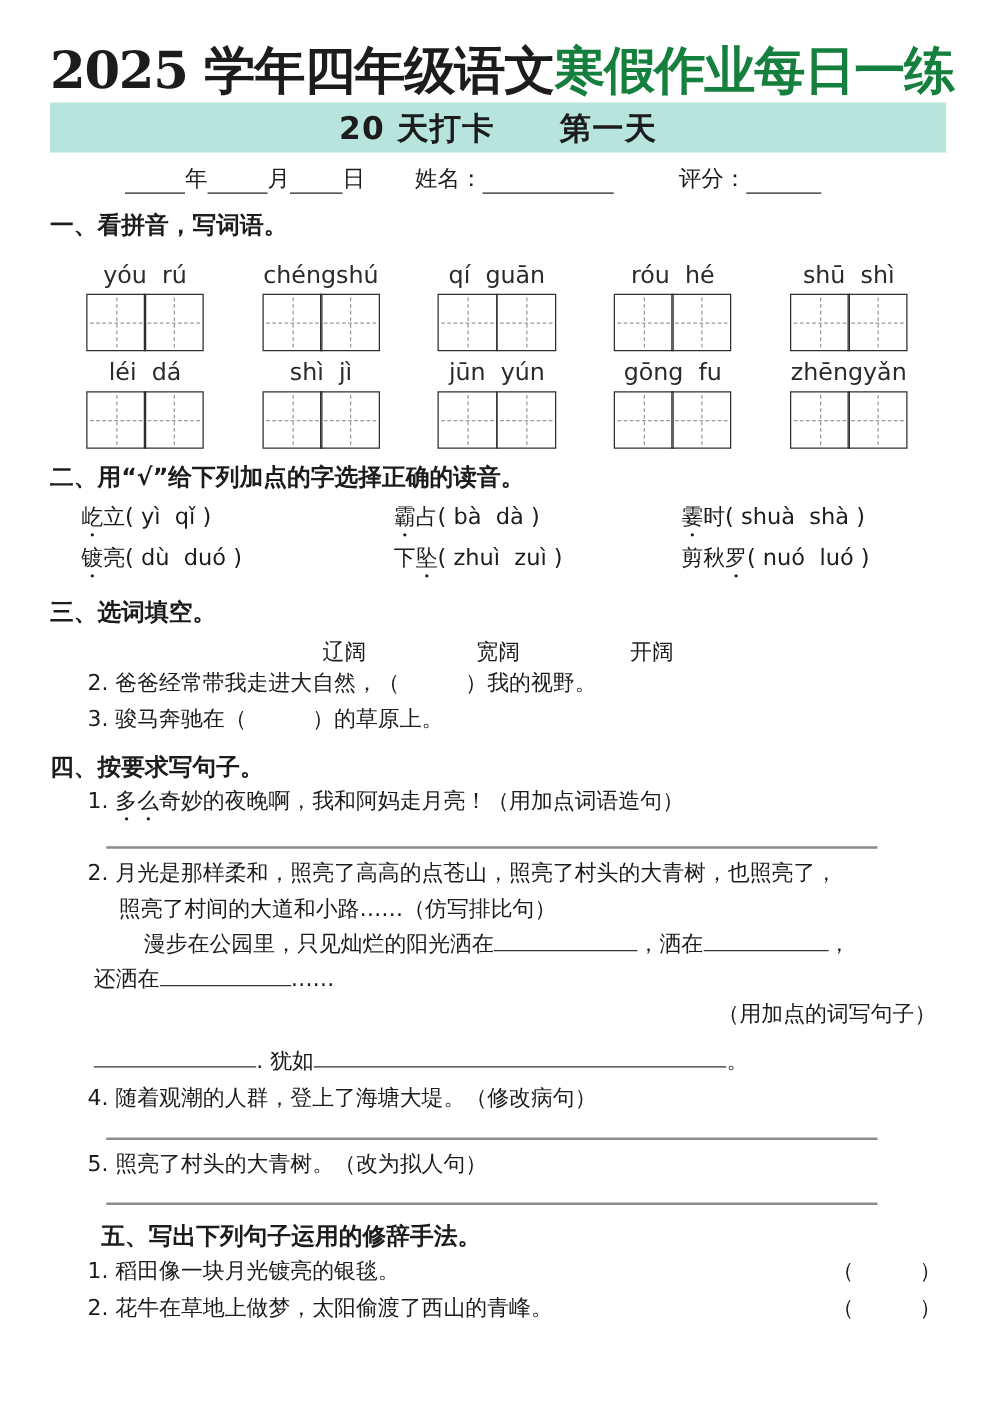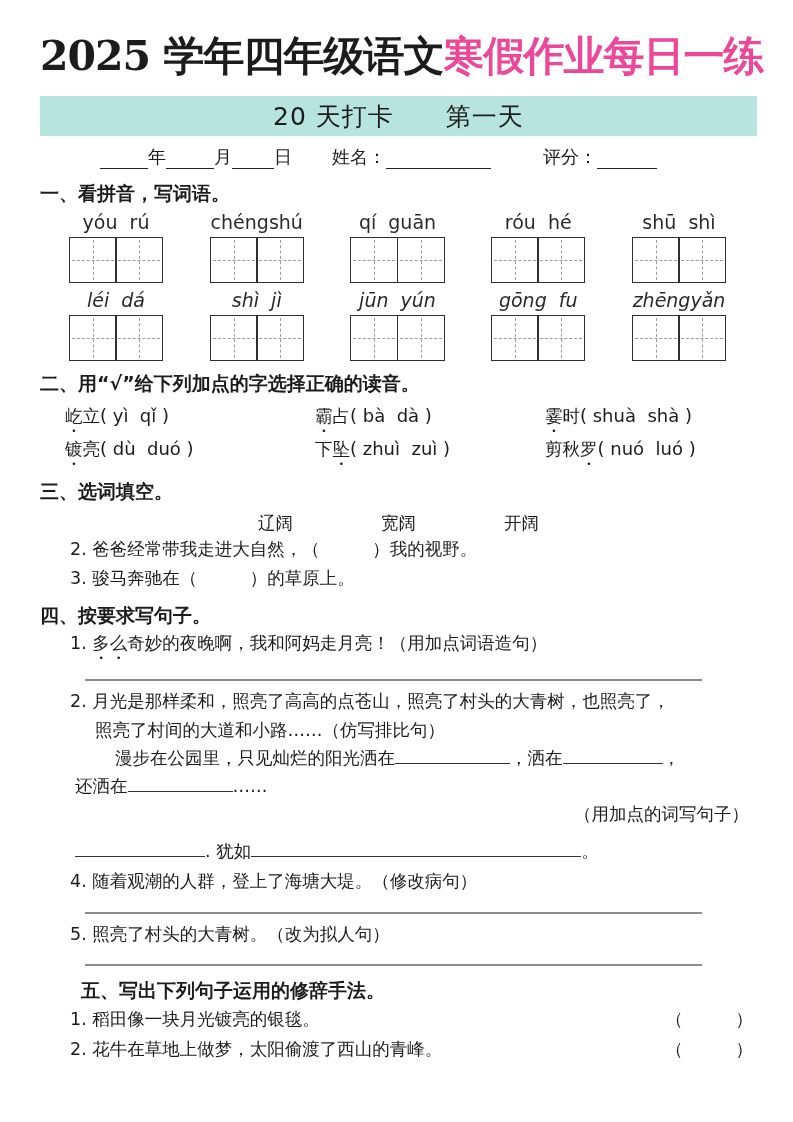--- a/index.html
+++ b/index.html
@@ -11,47 +11,47 @@
   }
   .page { width:793px; height:1122px; padding:0 36px 0 40px; }
 
   
   .title {
     margin-top:34px; text-align:center;
     font-family:"DejaVu Serif","Liberation Serif",serif;
     font-weight:bold; font-size:41px; line-height:1.1;
     letter-spacing:-1px; white-space:nowrap;
   }
-  .title .red { color:#ec4899;text-align:right; }
+  .title .red { color:#15803d;text-align:right; }
 
   
   .banner {
-    margin-top:17px; height:40px; background:#b7e4dd;
+    margin-top:3px; height:40px; background:#b7e4dd;
     display:flex; align-items:center; justify-content:center;
-    font-weight:normal; font-size:25px; letter-spacing:1px;
+    font-weight:bold; font-size:25px; letter-spacing:1px;
   }
 
   
   .date-line { margin-top:9px; padding-left:60px; font-size:18px; display:flex; align-items:flex-end; }
   .blank { display:inline-block; border-bottom:1.6px solid #222; height:1.1em; vertical-align:baseline; }
   .w48{width:48px}.w42{width:42px}.w105{width:105px}.w60{width:60px}
   .gap40{margin-left:40px}.gap55{margin-left:52px}
 
   
   .pre { white-space:pre-wrap; }
   .sec-head { font-weight:bold; font-size:19px; margin-top:10px; }
   .dot-under {
     -webkit-text-emphasis:filled dot #1c1c1c;
     text-emphasis:filled dot #1c1c1c;
     -webkit-text-emphasis-position:under right;
     text-emphasis-position:under right;
   }
 
   
-  .pin-row { display:flex; justify-content:space-between; padding:0 30px 0 28px; margin-top:4px; }
+  .pin-row { display:flex; justify-content:space-between; padding:0 30px 0 28px; margin-top:16px; }
   .pin-group { width:96px; display:flex; flex-direction:column; align-items:center; }
   .pin-label { font-size:19px; color:#2a2a2a; line-height:1.25; margin-bottom:2px; white-space:pre; }
   .boxes { display:flex; }
   .cell { width:48px; height:46px; border:1.6px solid #2f2f2f; position:relative; }
   .cell + .cell { margin-left:-1.6px; }
   .cell::before { content:""; position:absolute; left:50%; top:2px; bottom:2px; border-left:1px dashed #9a9a9a; }
   .cell::after  { content:""; position:absolute; top:50%; left:2px; right:2px; border-top:1px dashed #9a9a9a; }
 
   
   .s2-grid { display:grid; grid-template-columns:250px 230px auto; padding-left:25px; margin-top:6px; row-gap:0; font-size:17.5px; }
@@ -133,21 +133,21 @@
     </div>
     <div class="pin-group">
       <div class="pin-label">shū  shì</div>
       <div class="boxes">
           <div class="cell"></div>
           <div class="cell"></div>
         </div>
     </div>
   </div>
 
-  <div class="pin-row" style="margin-top:6px;font-style:italic;">
+  <div class="pin-row" style="margin-top:6px;">
     <div class="pin-group">
       <div class="pin-label">léi  dá</div>
       <div class="boxes">
           <div class="cell"></div>
           <div class="cell"></div>
         </div>
     </div>
     <div class="pin-group">
       <div class="pin-label">shì  jì</div>
       <div class="boxes">

